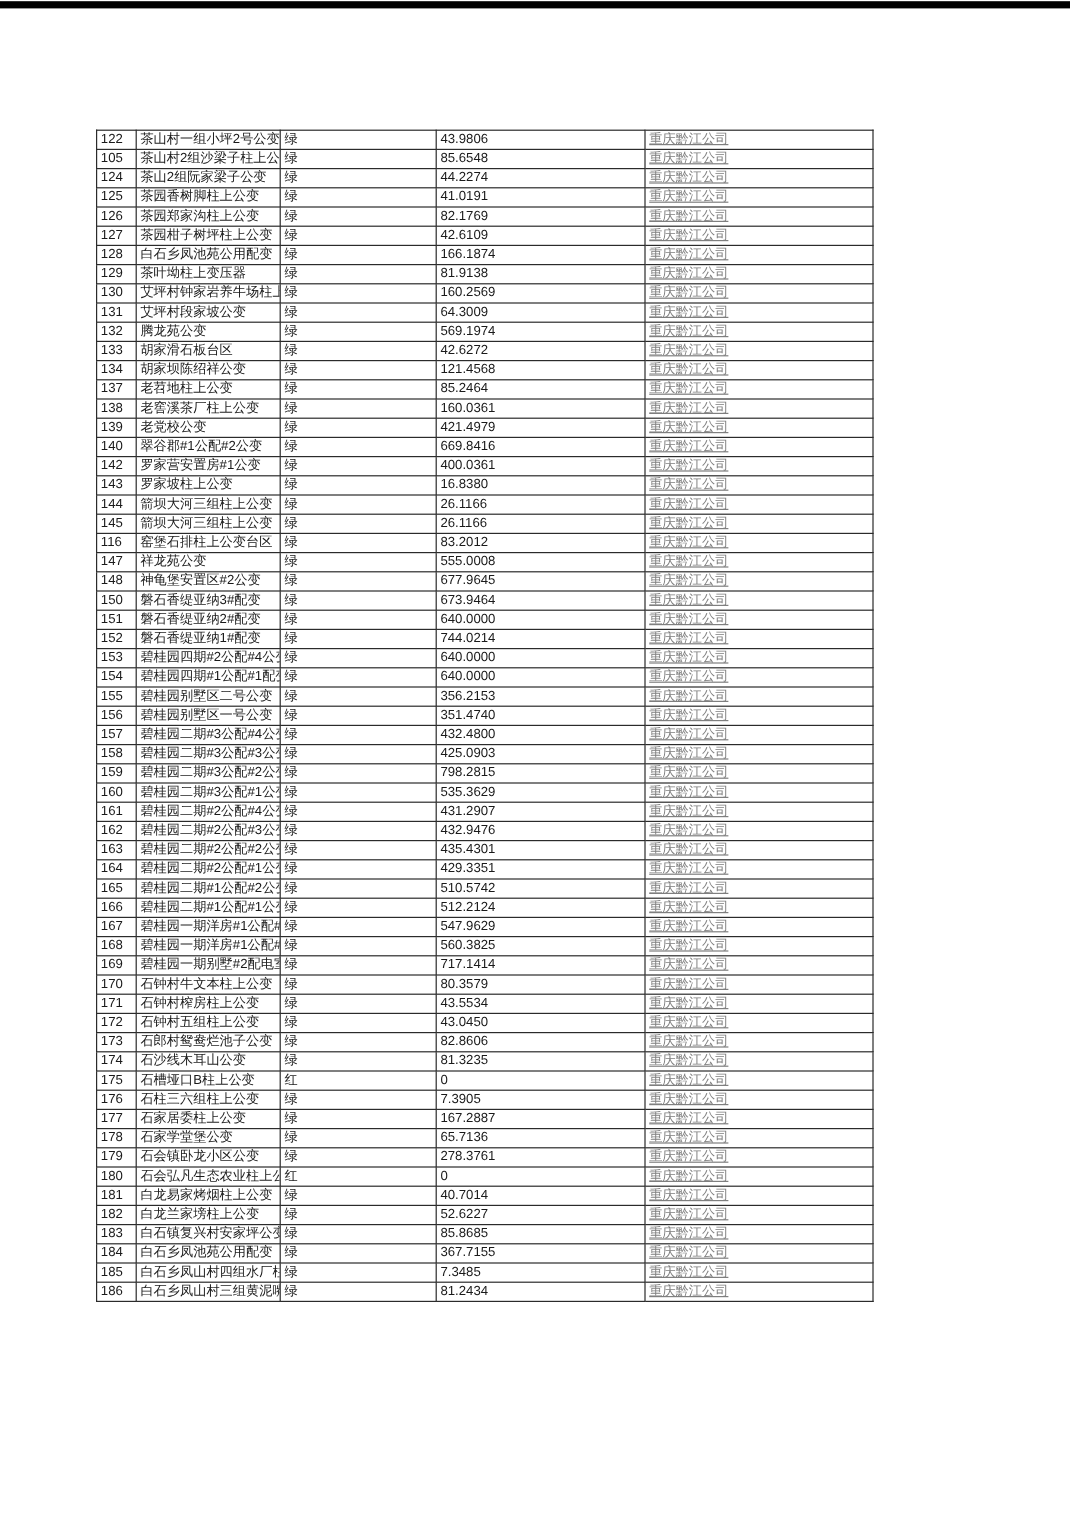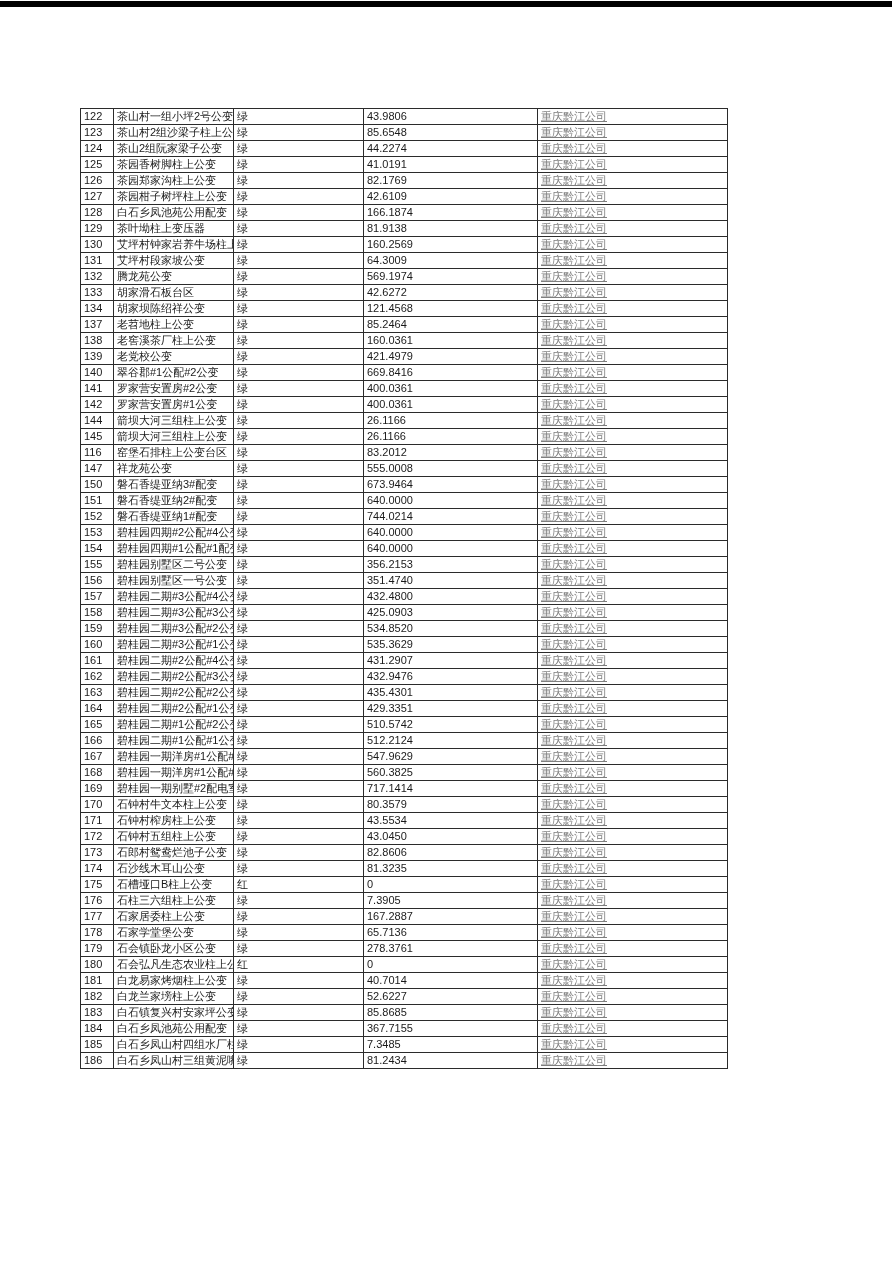--- a/index.html
+++ b/index.html
@@ -65,21 +65,21 @@
   </colgroup>
   <tbody>
       <tr>
     <td class="col-no">122</td>
     <td class="col-name">茶山村一组小坪2号公变</td>
     <td class="col-status">绿</td>
     <td class="col-value">43.9806</td>
     <td class="col-company">重庆黔江公司</td>
   </tr>
       <tr>
-    <td class="col-no">123</td>
+    <td class="col-no">105</td>
     <td class="col-name">茶山村2组沙梁子柱上公变</td>
     <td class="col-status">绿</td>
     <td class="col-value">85.6548</td>
     <td class="col-company">重庆黔江公司</td>
   </tr>
       <tr>
     <td class="col-no">124</td>
     <td class="col-name">茶山2组阮家梁子公变</td>
     <td class="col-status">绿</td>
     <td class="col-value">44.2274</td>
@@ -177,34 +177,34 @@
     <td class="col-company">重庆黔江公司</td>
   </tr>
       <tr>
     <td class="col-no">140</td>
     <td class="col-name">翠谷郡#1公配#2公变</td>
     <td class="col-status">绿</td>
     <td class="col-value">669.8416</td>
     <td class="col-company">重庆黔江公司</td>
   </tr>
       <tr>
-    <td class="col-no">141</td>
-    <td class="col-name">罗家营安置房#2公变</td>
-    <td class="col-status">绿</td>
-    <td class="col-value">400.0361</td>
-    <td class="col-company">重庆黔江公司</td>
-  </tr>
-      <tr>
     <td class="col-no">142</td>
     <td class="col-name">罗家营安置房#1公变</td>
     <td class="col-status">绿</td>
     <td class="col-value">400.0361</td>
     <td class="col-company">重庆黔江公司</td>
   </tr>
       <tr>
+    <td class="col-no">143</td>
+    <td class="col-name">罗家坡柱上公变</td>
+    <td class="col-status">绿</td>
+    <td class="col-value">16.8380</td>
+    <td class="col-company">重庆黔江公司</td>
+  </tr>
+      <tr>
     <td class="col-no">144</td>
     <td class="col-name">箭坝大河三组柱上公变</td>
     <td class="col-status">绿</td>
     <td class="col-value">26.1166</td>
     <td class="col-company">重庆黔江公司</td>
   </tr>
       <tr>
     <td class="col-no">145</td>
     <td class="col-name">箭坝大河三组柱上公变</td>
     <td class="col-status">绿</td>
@@ -219,20 +219,27 @@
     <td class="col-company">重庆黔江公司</td>
   </tr>
       <tr>
     <td class="col-no">147</td>
     <td class="col-name">祥龙苑公变</td>
     <td class="col-status">绿</td>
     <td class="col-value">555.0008</td>
     <td class="col-company">重庆黔江公司</td>
   </tr>
       <tr>
+    <td class="col-no">148</td>
+    <td class="col-name">神龟堡安置区#2公变</td>
+    <td class="col-status">绿</td>
+    <td class="col-value">677.9645</td>
+    <td class="col-company">重庆黔江公司</td>
+  </tr>
+      <tr>
     <td class="col-no">150</td>
     <td class="col-name">磐石香缇亚纳3#配变</td>
     <td class="col-status">绿</td>
     <td class="col-value">673.9464</td>
     <td class="col-company">重庆黔江公司</td>
   </tr>
       <tr>
     <td class="col-no">151</td>
     <td class="col-name">磐石香缇亚纳2#配变</td>
     <td class="col-status">绿</td>
@@ -285,21 +292,21 @@
     <td class="col-no">158</td>
     <td class="col-name">碧桂园二期#3公配#3公变</td>
     <td class="col-status">绿</td>
     <td class="col-value">425.0903</td>
     <td class="col-company">重庆黔江公司</td>
   </tr>
       <tr>
     <td class="col-no">159</td>
     <td class="col-name">碧桂园二期#3公配#2公变</td>
     <td class="col-status">绿</td>
-    <td class="col-value">534.8520</td>
+    <td class="col-value">798.2815</td>
     <td class="col-company">重庆黔江公司</td>
   </tr>
       <tr>
     <td class="col-no">160</td>
     <td class="col-name">碧桂园二期#3公配#1公变</td>
     <td class="col-status">绿</td>
     <td class="col-value">535.3629</td>
     <td class="col-company">重庆黔江公司</td>
   </tr>
       <tr>

